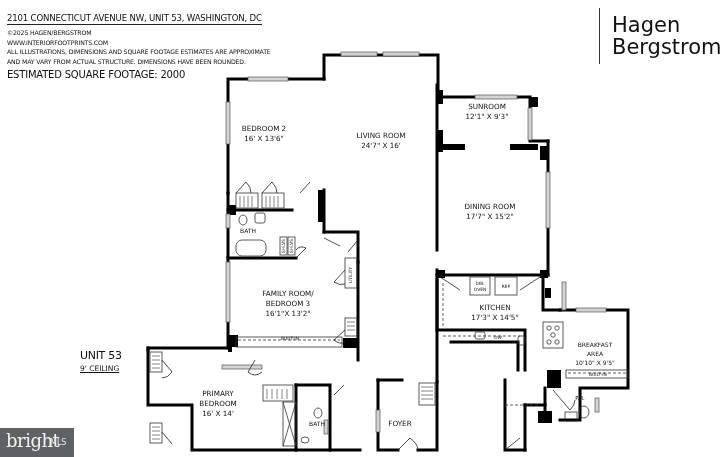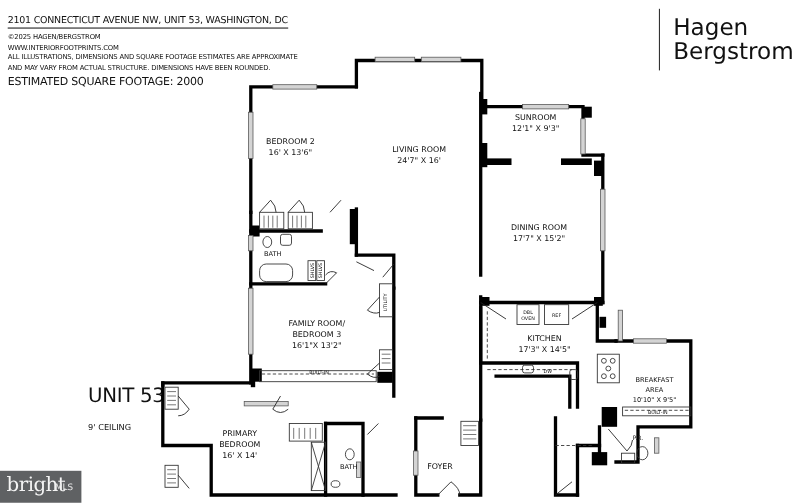--- a/index.html
+++ b/index.html
@@ -7,22 +7,22 @@
   .header { position: absolute; left: 7px; top: 6px; width: 290px; }
   .address { font-size: 8.6px; letter-spacing: -0.2px; border-bottom: 1px solid #222; padding-bottom: 1px; display: inline-block; white-space: nowrap; }
   .small { font-size: 6.2px; line-height: 9.5px; white-space: nowrap; letter-spacing: -0.15px; }
   .small.first { margin-top: 3px; }
   .sqft { position: absolute; left: 7px; top: 69px; font-size: 10px; letter-spacing: -0.2px; white-space: nowrap; }
   .logo { position: absolute; left: 530px; top: 6px; width: 185px; height: 56px; }
   .logo-mark { position: absolute; left: 0; top: 6px; font-family: "DejaVu Serif", "Liberation Serif", serif; font-size: 40px; letter-spacing: -6px; line-height: 44px; color: #111; }
   .logo-divider { position: absolute; left: 69px; top: 2px; width: 1px; height: 56px; background: #333; }
   .logo-text { position: absolute; left: 82px; top: 8px; font-size: 21px; line-height: 22px; color: #111; font-family: "DejaVu Sans", "Liberation Sans", sans-serif; }
   .unit { position: absolute; left: 80px; top: 349px; }
-  .unit-title { font-size: 18px; letter-spacing: -0.3px; }
-  .unit-sub { font-size: 7.5px; margin-top: 14px; }
+  .unit-title { font-size: 11px; letter-spacing: -0.3px; }
+  .unit-sub { font-size: 7.5px; margin-top: 2px; text-decoration: underline; }
   .plan { position: absolute; left: 0; top: 0; }
   .room-label { font-size: 7.2px; text-anchor: middle; fill: #111; font-family: "DejaVu Sans", "Liberation Sans", sans-serif; }
   .tiny { font-size: 4.4px; text-anchor: middle; fill: #111; font-family: "DejaVu Sans", "Liberation Sans", sans-serif; }
   .bright { position: absolute; left: 0; top: 428px; width: 74px; height: 46px; background: #5f6163; color: #fff; }
   .bright-word { position: absolute; left: 6px; top: 2px; font-family: "DejaVu Serif", "Liberation Serif", serif; font-size: 18px; color: #f4f4f4; letter-spacing: -0.5px; }
   .bright-mls { position: absolute; left: 50px; top: 10px; font-size: 8px; color: #e8e8e8; }
 </style>
 </head>
 <body>
 

